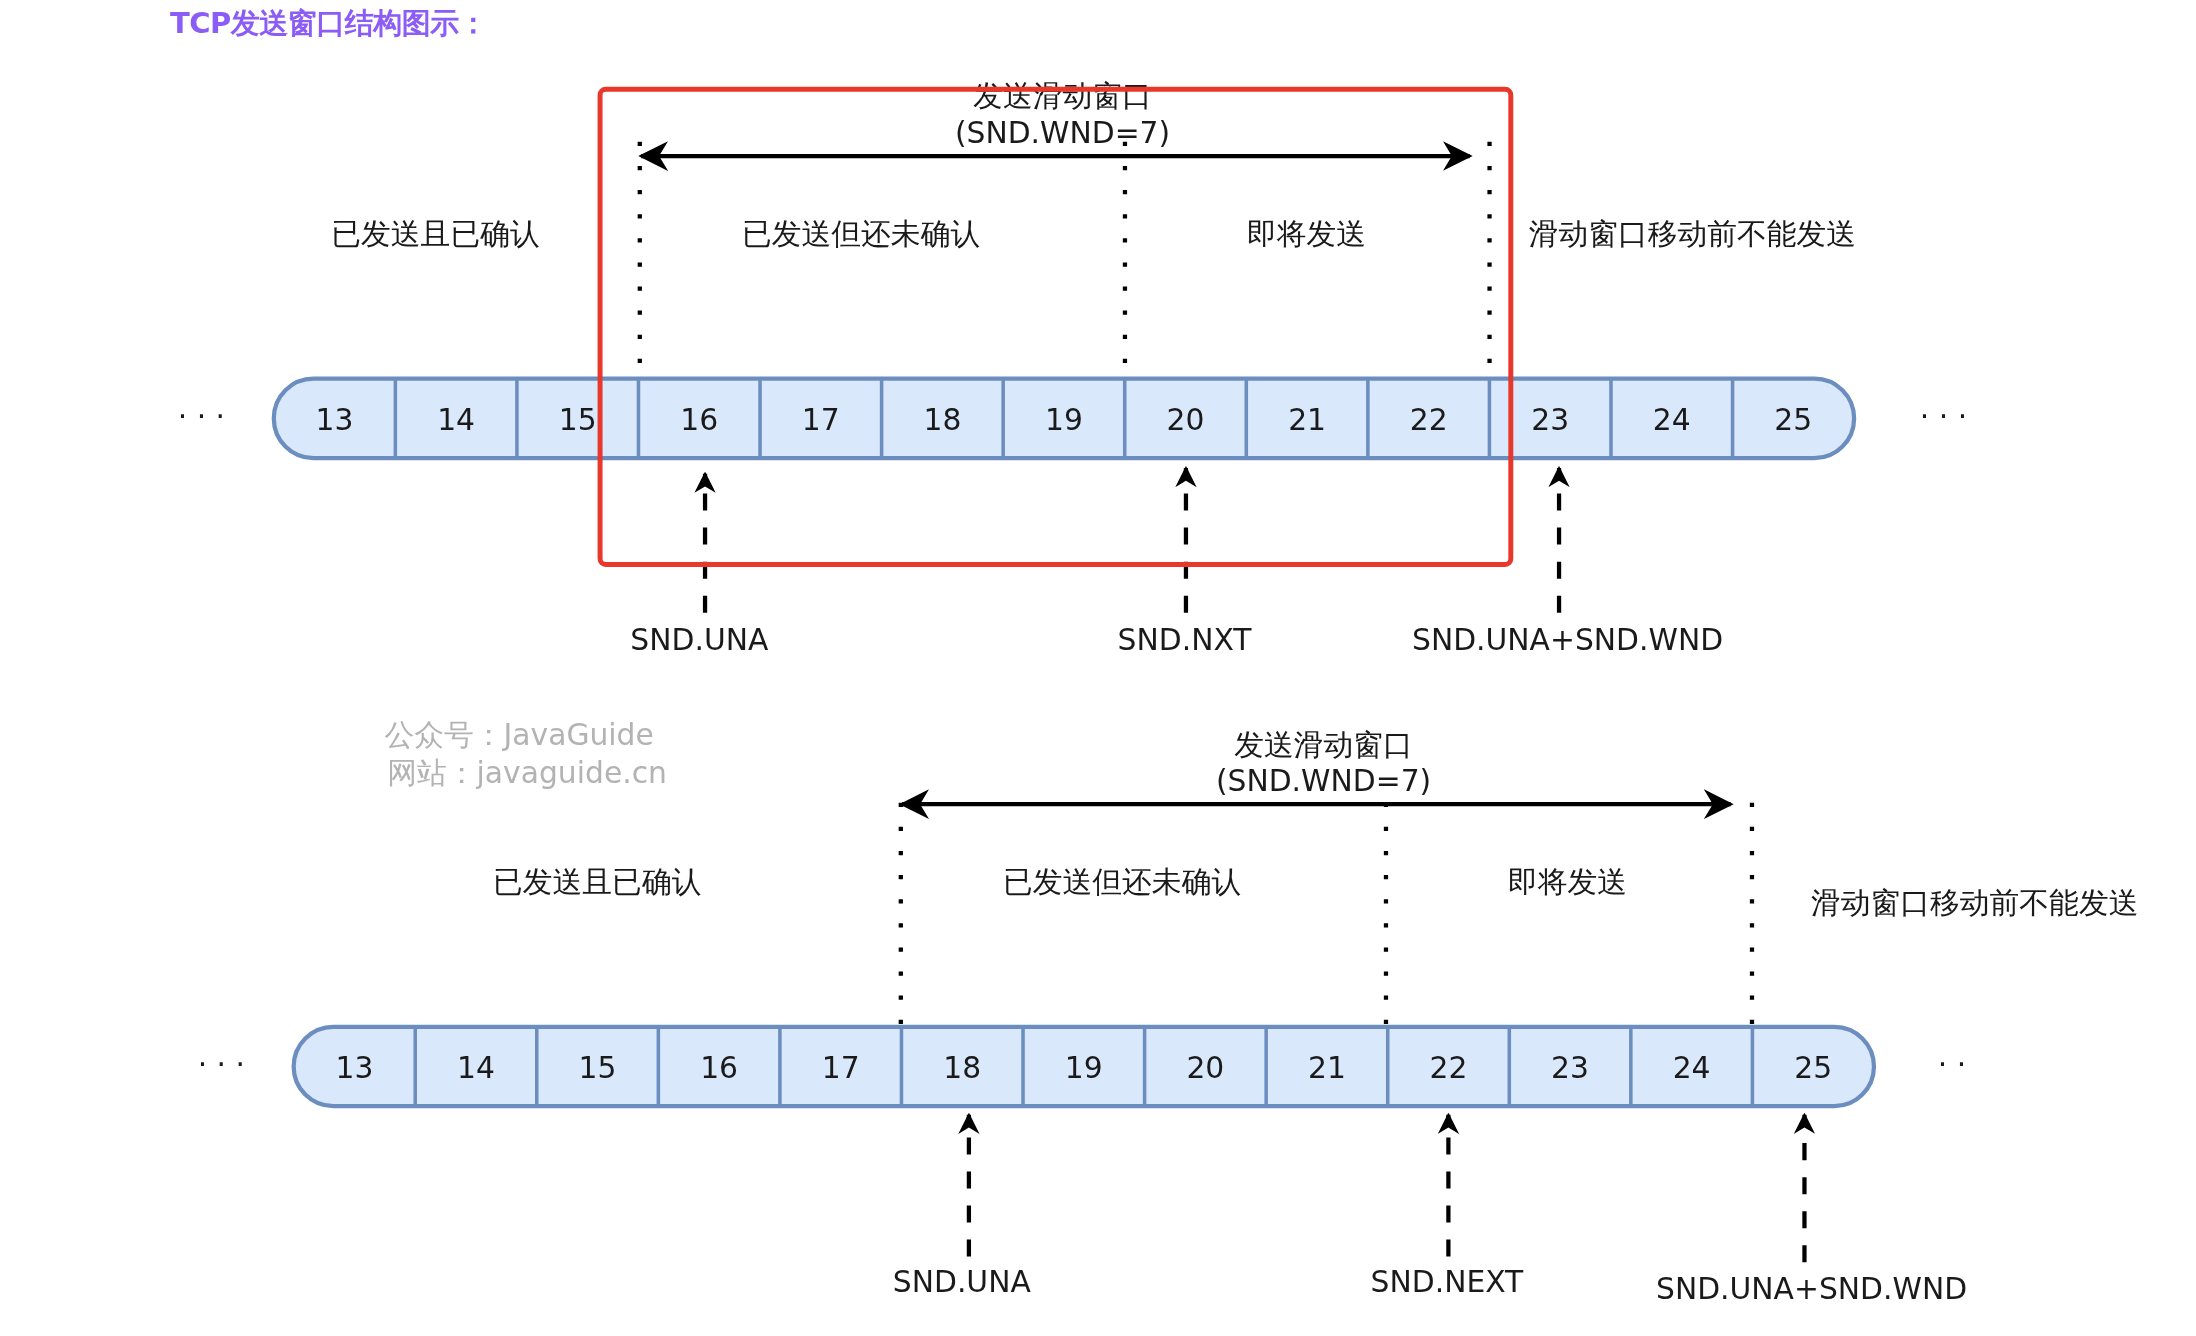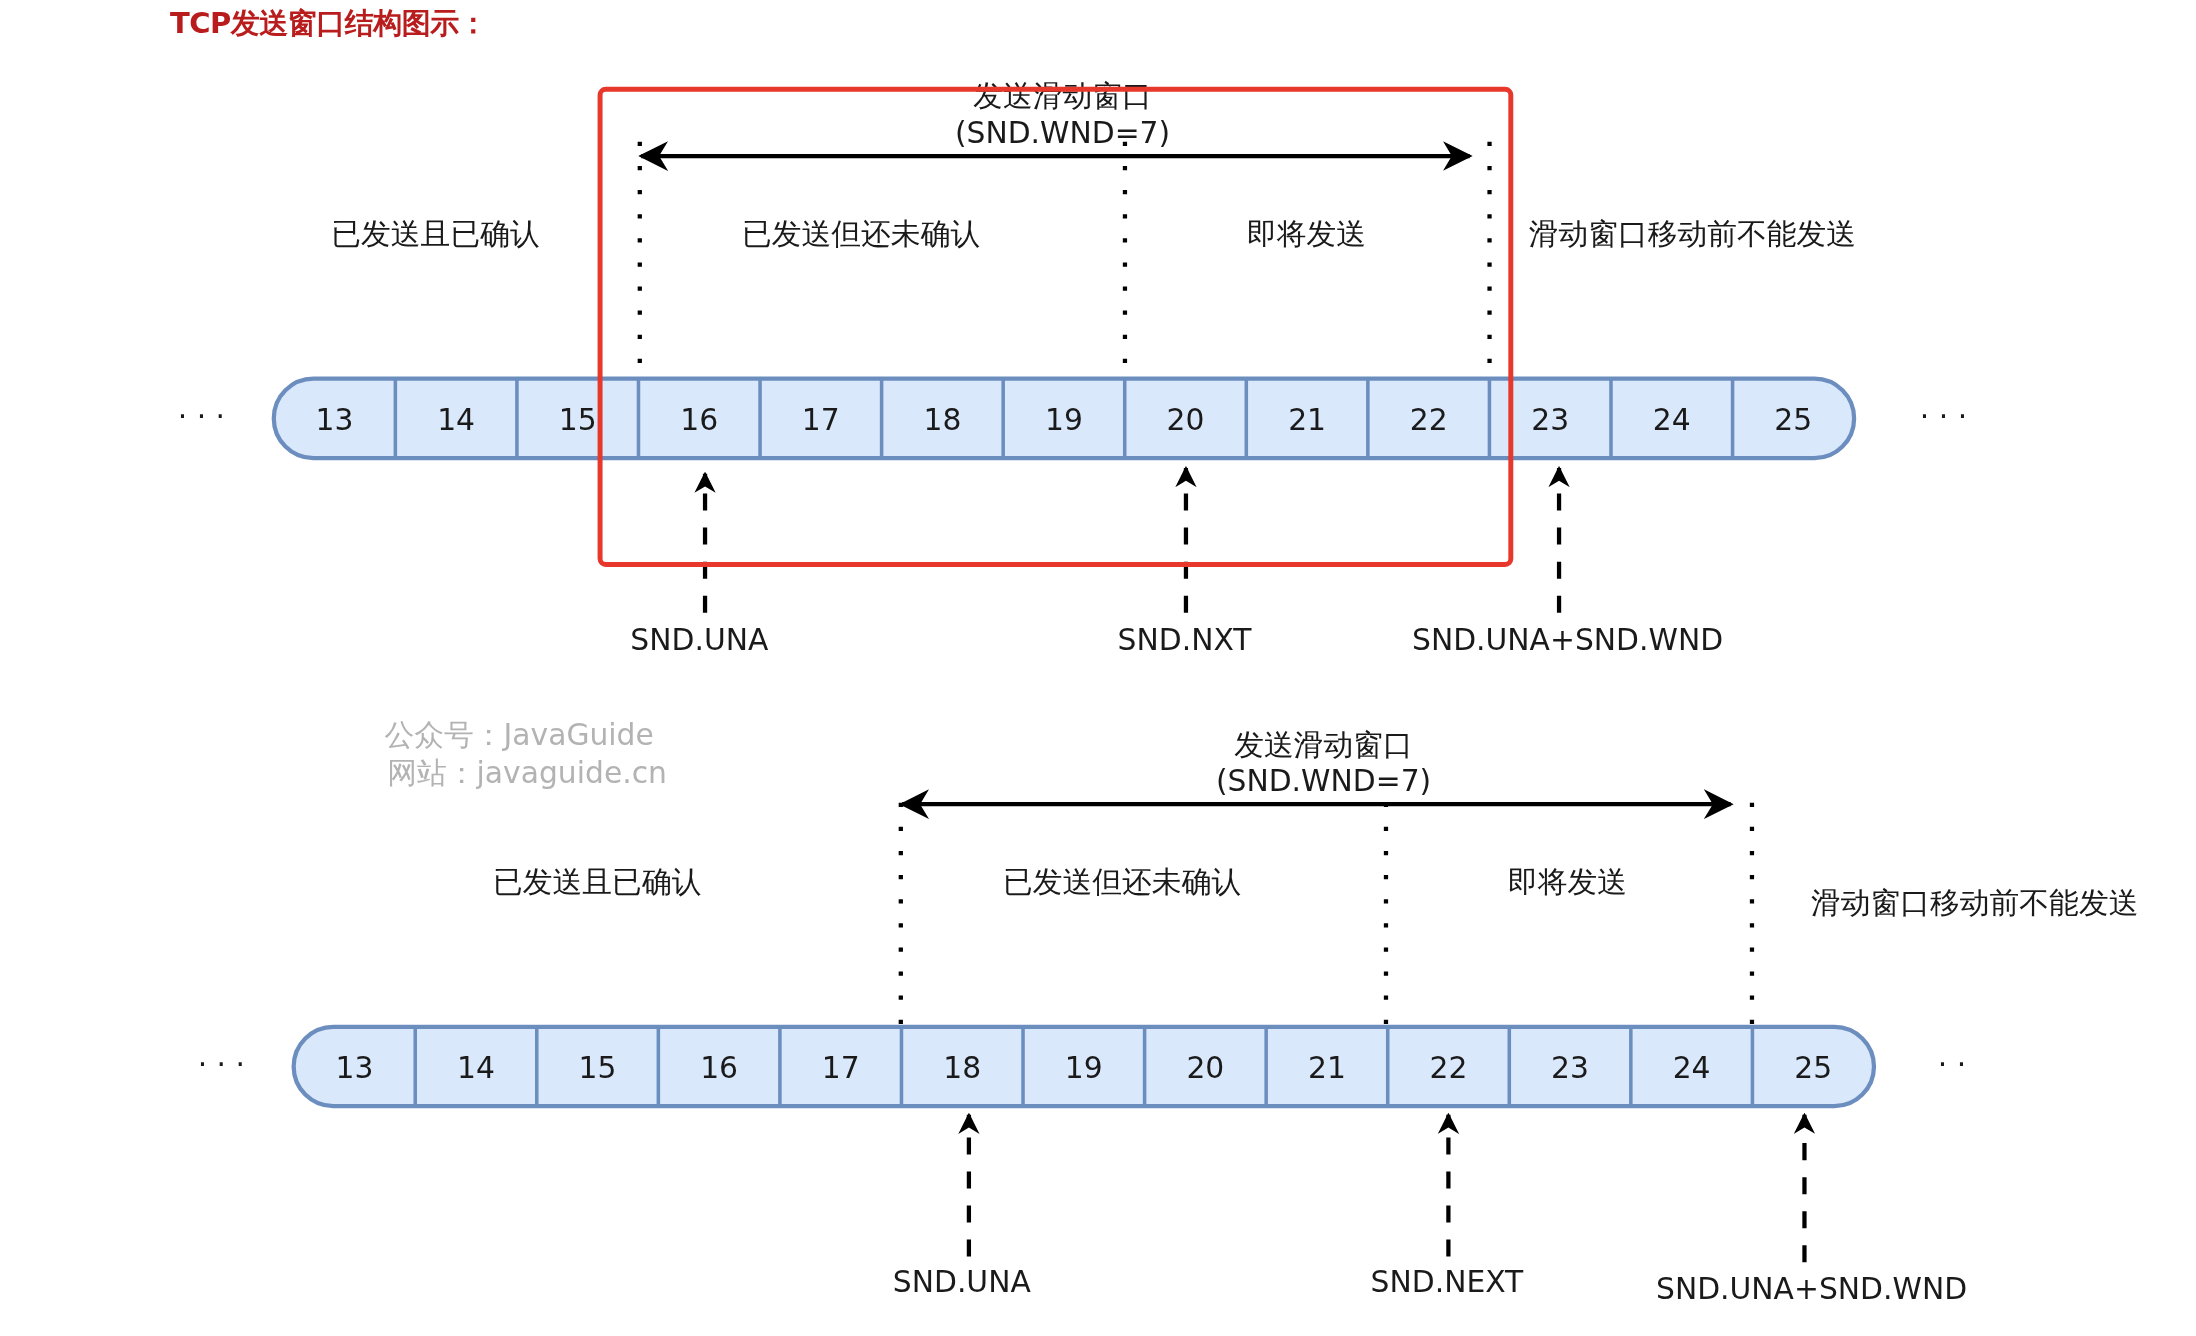--- a/index.html
+++ b/index.html
@@ -1,17 +1,17 @@
 <!DOCTYPE html>
 <html><head>
 <meta charset="utf-8">
 <style>
   html,body{margin:0;padding:0;background:#ffffff;}
   body{width:2196px;height:1336px;overflow:hidden;position:relative;font-family:"Liberation Sans","DejaVu Sans",sans-serif;}
-  #heading{position:absolute;left:170px;top:4px;font-size:29px;font-weight:bold;color:#b91c1c;font-family:"DejaVu Sans","Liberation Sans",sans-serif;letter-spacing:-0.5px;}
+  #heading{position:absolute;left:170px;top:4px;font-size:29px;font-weight:bold;color:#8b5cf6;font-family:"DejaVu Sans","Liberation Sans",sans-serif;letter-spacing:-0.5px;}
   #diagram{position:absolute;left:0;top:0;width:2196px;height:1336px;}
   svg text{font-family:"DejaVu Sans","Liberation Sans",sans-serif;fill:#1a1a1a;}
   .cell-text{font-size:21px;}
   .lbl{font-size:21px;}
   .ptr{font-size:21px;}
   .wm{font-size:21px;fill:#b3b3b3;}
 </style>
 </head>
 <body>
 

